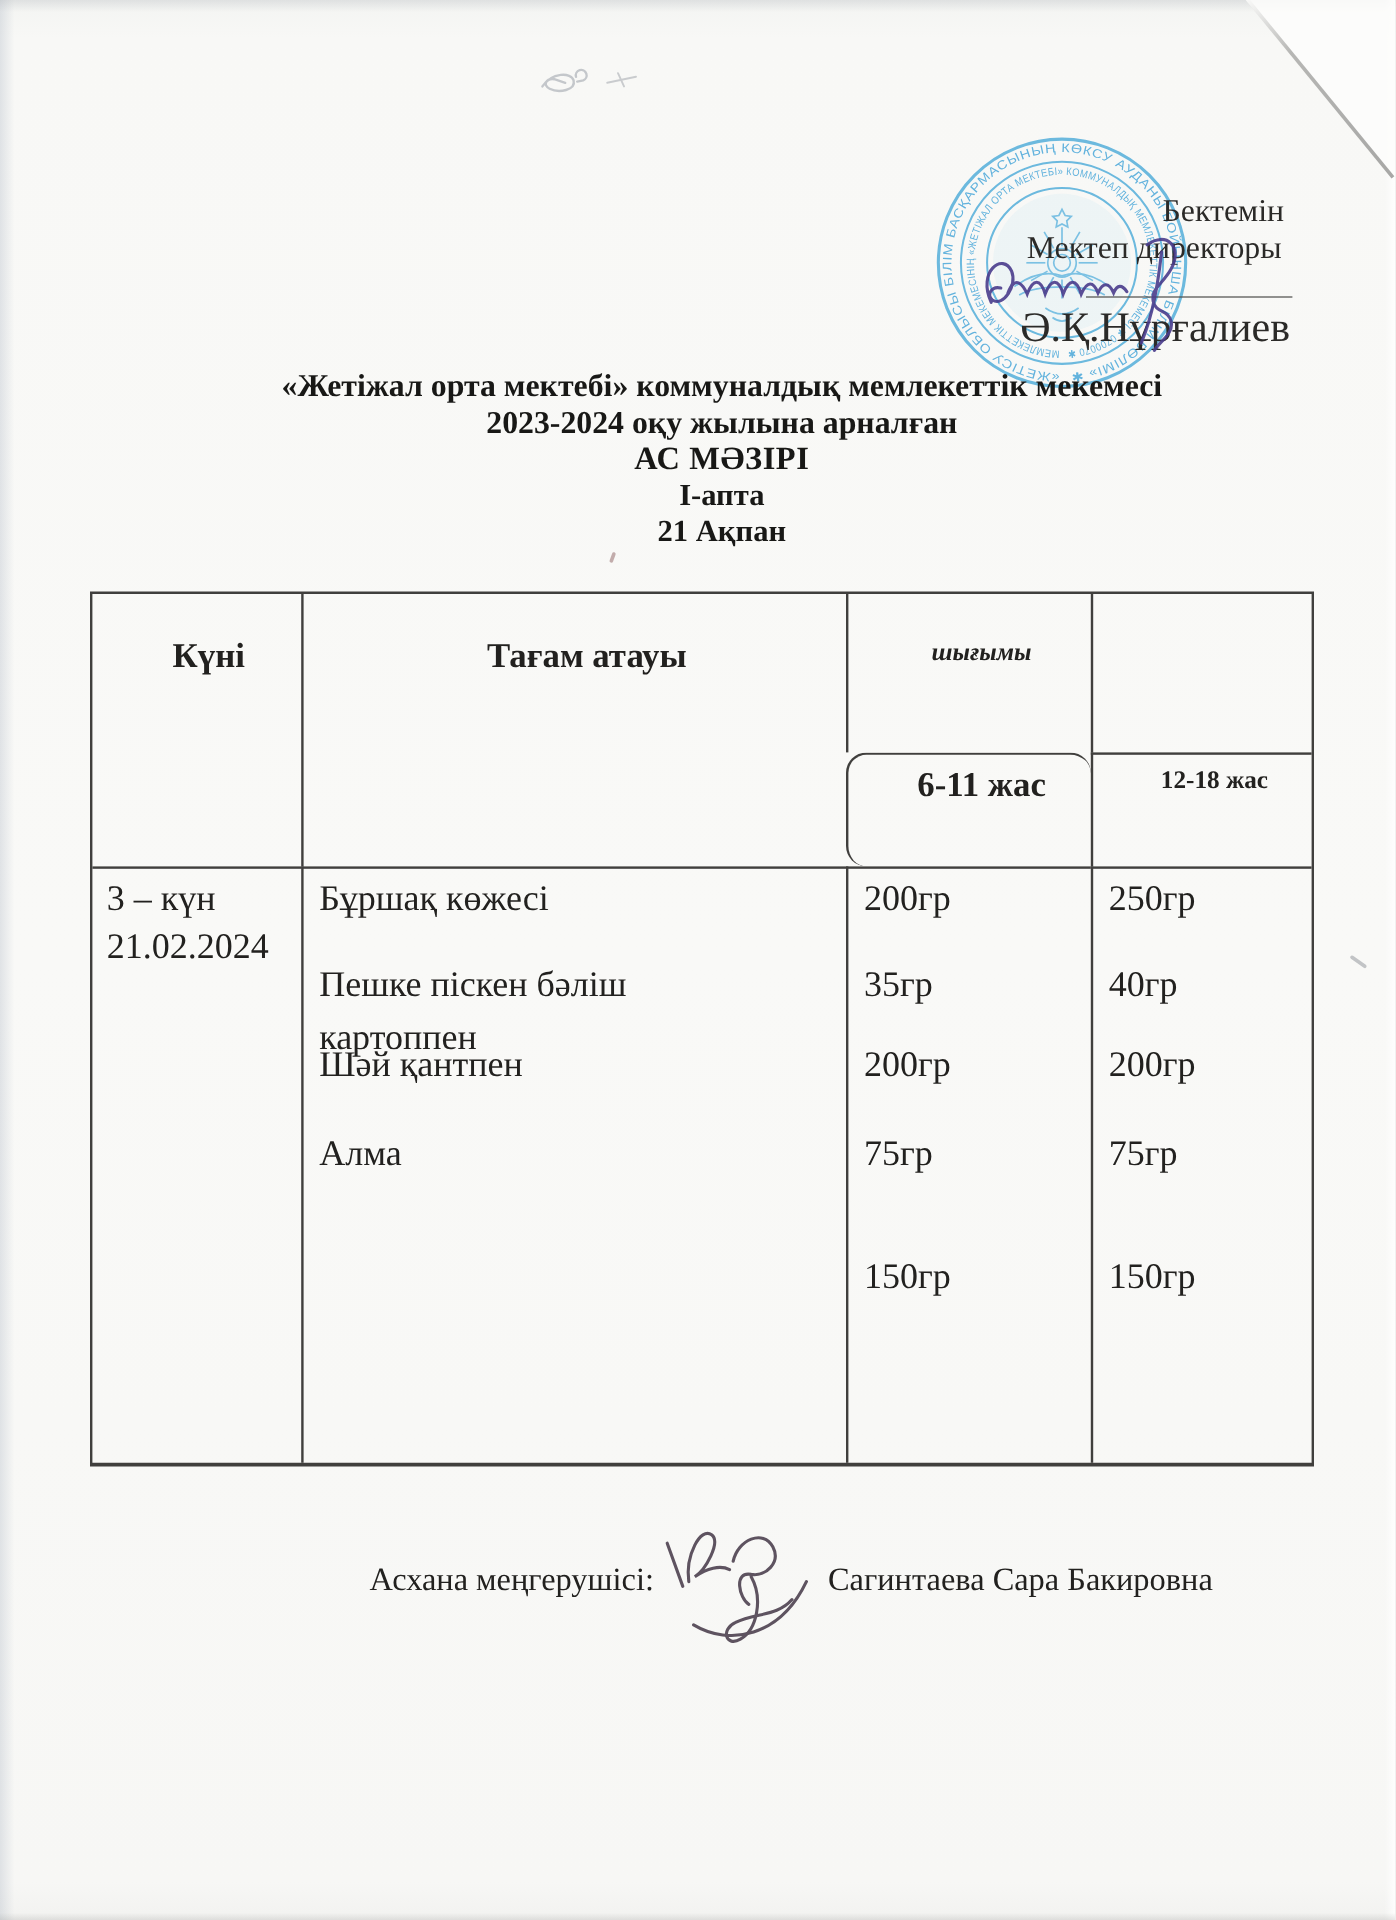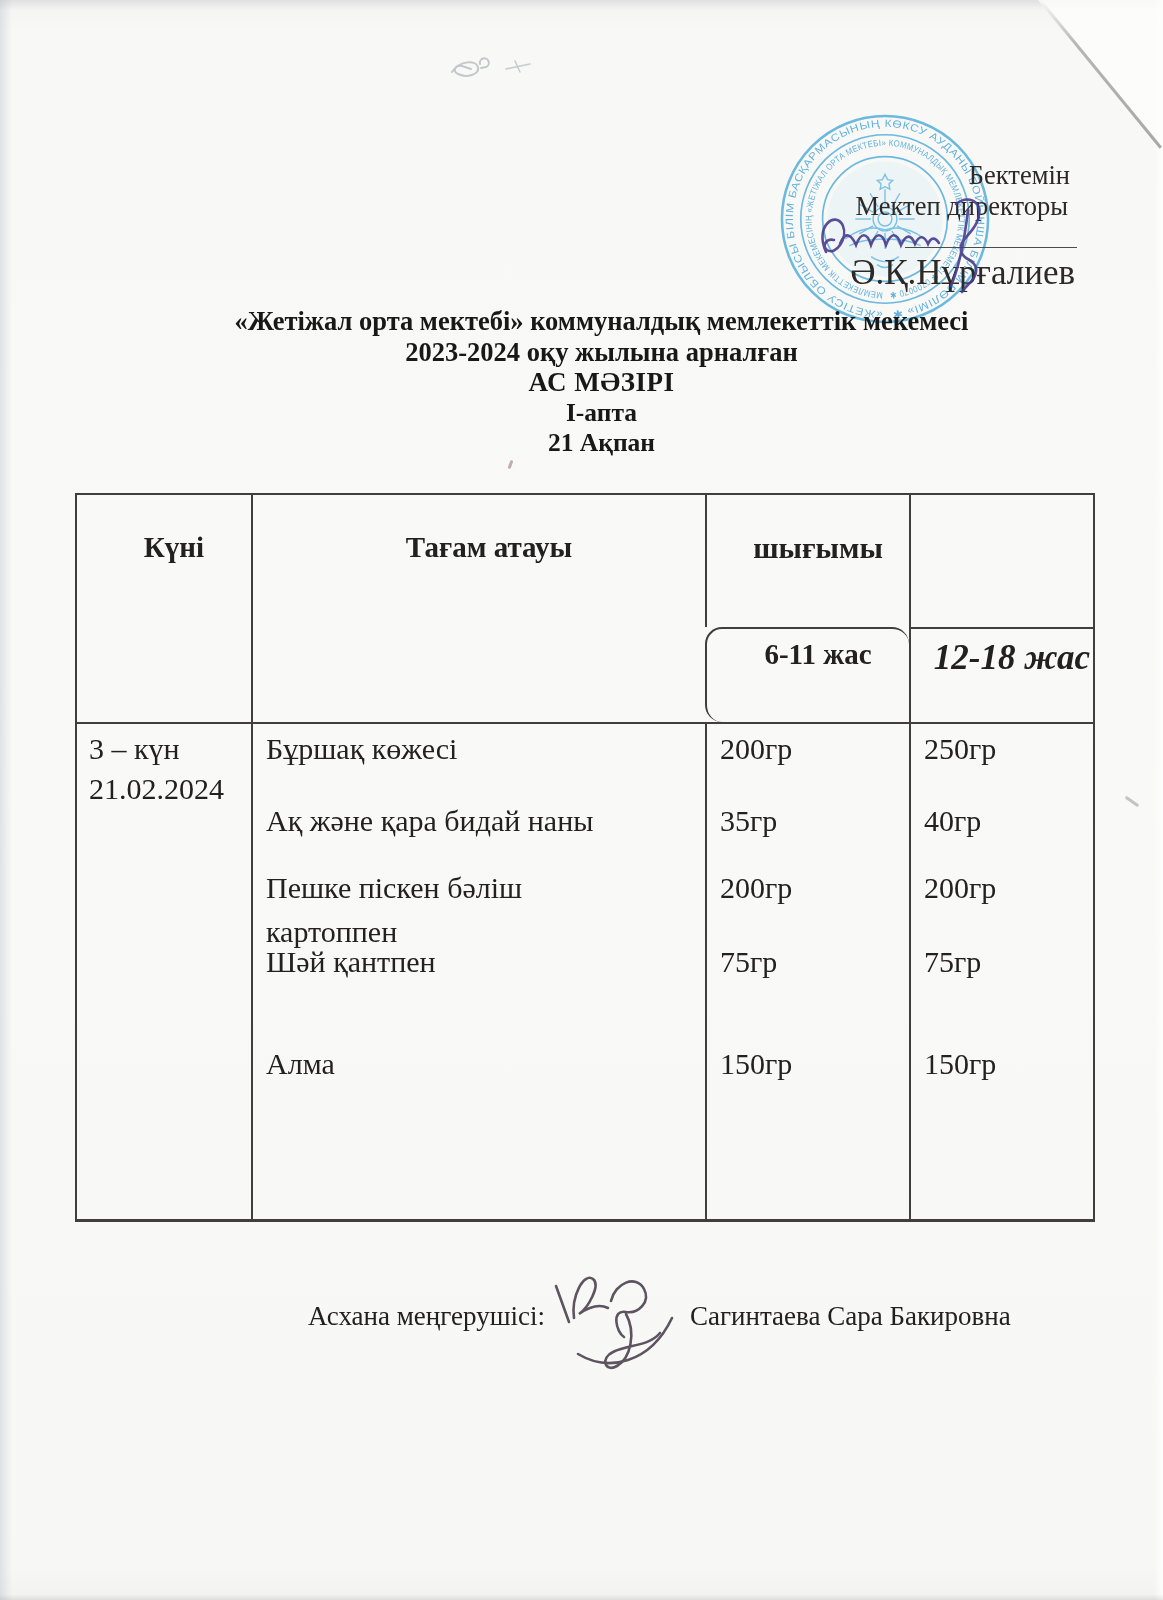--- a/index.html
+++ b/index.html
@@ -59,24 +59,24 @@
     grid-template-columns:174px 454px 204px 1fr;
     grid-template-rows:132px 95px 1fr;
     font-size:30px;z-index:2;
     background:rgba(255,255,255,0.0);
   }
   .menu-table .bl{border-left:2px solid #403f3d;}
   .menu-table .bt{border-top:2px solid #403f3d;}
   .hcell{font-weight:bold;text-align:center;padding-left:20px;}
   .h-kuni{grid-area:1/1/3/2;padding-top:36px;font-size:29px;}
   .h-dish{grid-area:1/2/3/3;padding-top:36px;font-size:29px;}
-  .h-out{grid-area:1/3/2/4;padding-top:36px;font-size:30px;}
+  .h-out{grid-area:1/3/2/4;padding-top:36px;font-size:21px;font-style:italic;}
   .h-blank{grid-area:1/4/2/5;}
   .h-age1{grid-area:2/3/3/4;padding-top:9px;font-size:29px;border-radius:17px;}
-  .h-age2{grid-area:2/4/3/5;padding-top:9px;font-size:35px;font-style:italic;}
+  .h-age2{grid-area:2/4/3/5;padding-top:9px;font-size:21px;}
   .b-date{grid-area:3/1/4/2;padding:5px 4px 0 12px;line-height:40px;}
   .b-food{grid-area:3/2/4/3;padding:3px 0 0 13px;}
   .b-v1{grid-area:3/3/4/4;padding:3px 0 0 13px;}
   .b-v2{grid-area:3/4/4/5;padding:3px 0 0 13px;}
   .menu-line{line-height:44px;white-space:pre-line;}
   .lines .menu-line:nth-child(1){height:72px;font-family:Liberation Serif, serif;}
   .lines .menu-line:nth-child(2){height:67px;}
   .lines .menu-line:nth-child(3){height:74px;}
   .lines .menu-line:nth-child(4){height:102px;}
 
@@ -183,21 +183,20 @@
     <div class="hcell h-age1 bl bt">6-11 жас</div>
     <div class="hcell h-age2 bl bt">12-18 жас</div>
 
     <div class="b-date bt">
       <div>3 – күн</div>
       <div>21.02.2024</div>
     </div>
 
     <div class="b-food bl bt lines">
       <div class="menu-line">Бұршақ көжесі</div>
-      <div class="menu-line">Ақ және қара бидай наны</div>
       <div class="menu-line">Пешке піскен бәліш
 картоппен</div>
       <div class="menu-line">Шәй қантпен</div>
       <div class="menu-line">Алма</div>
     </div>
 
     <div class="b-v1 bl bt lines">
       <div class="menu-line">200гр</div>
       <div class="menu-line">35гр</div>
       <div class="menu-line">200гр</div>

